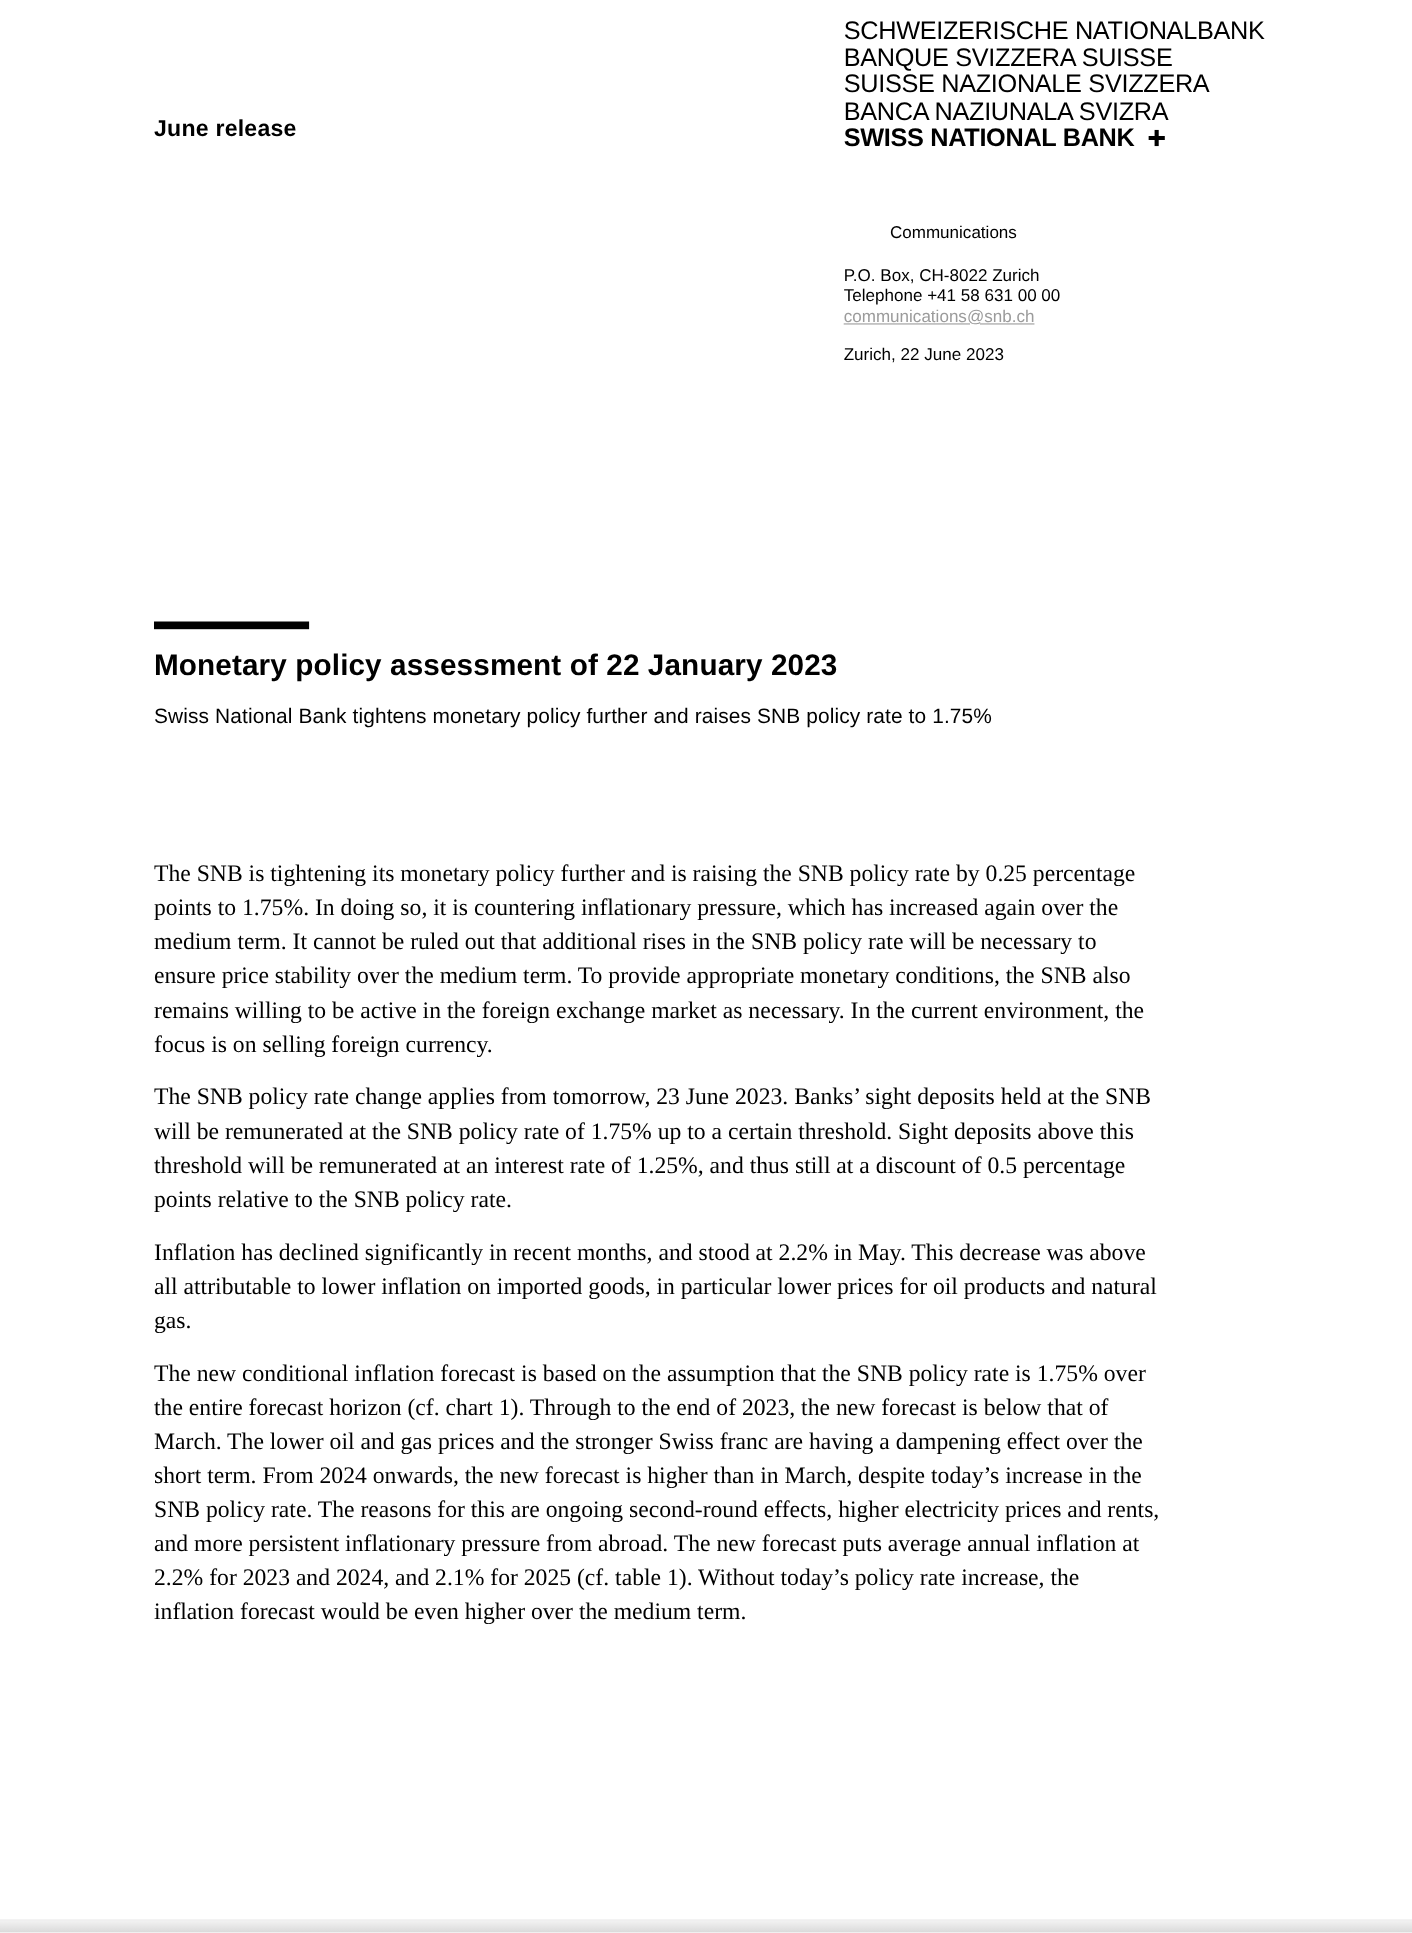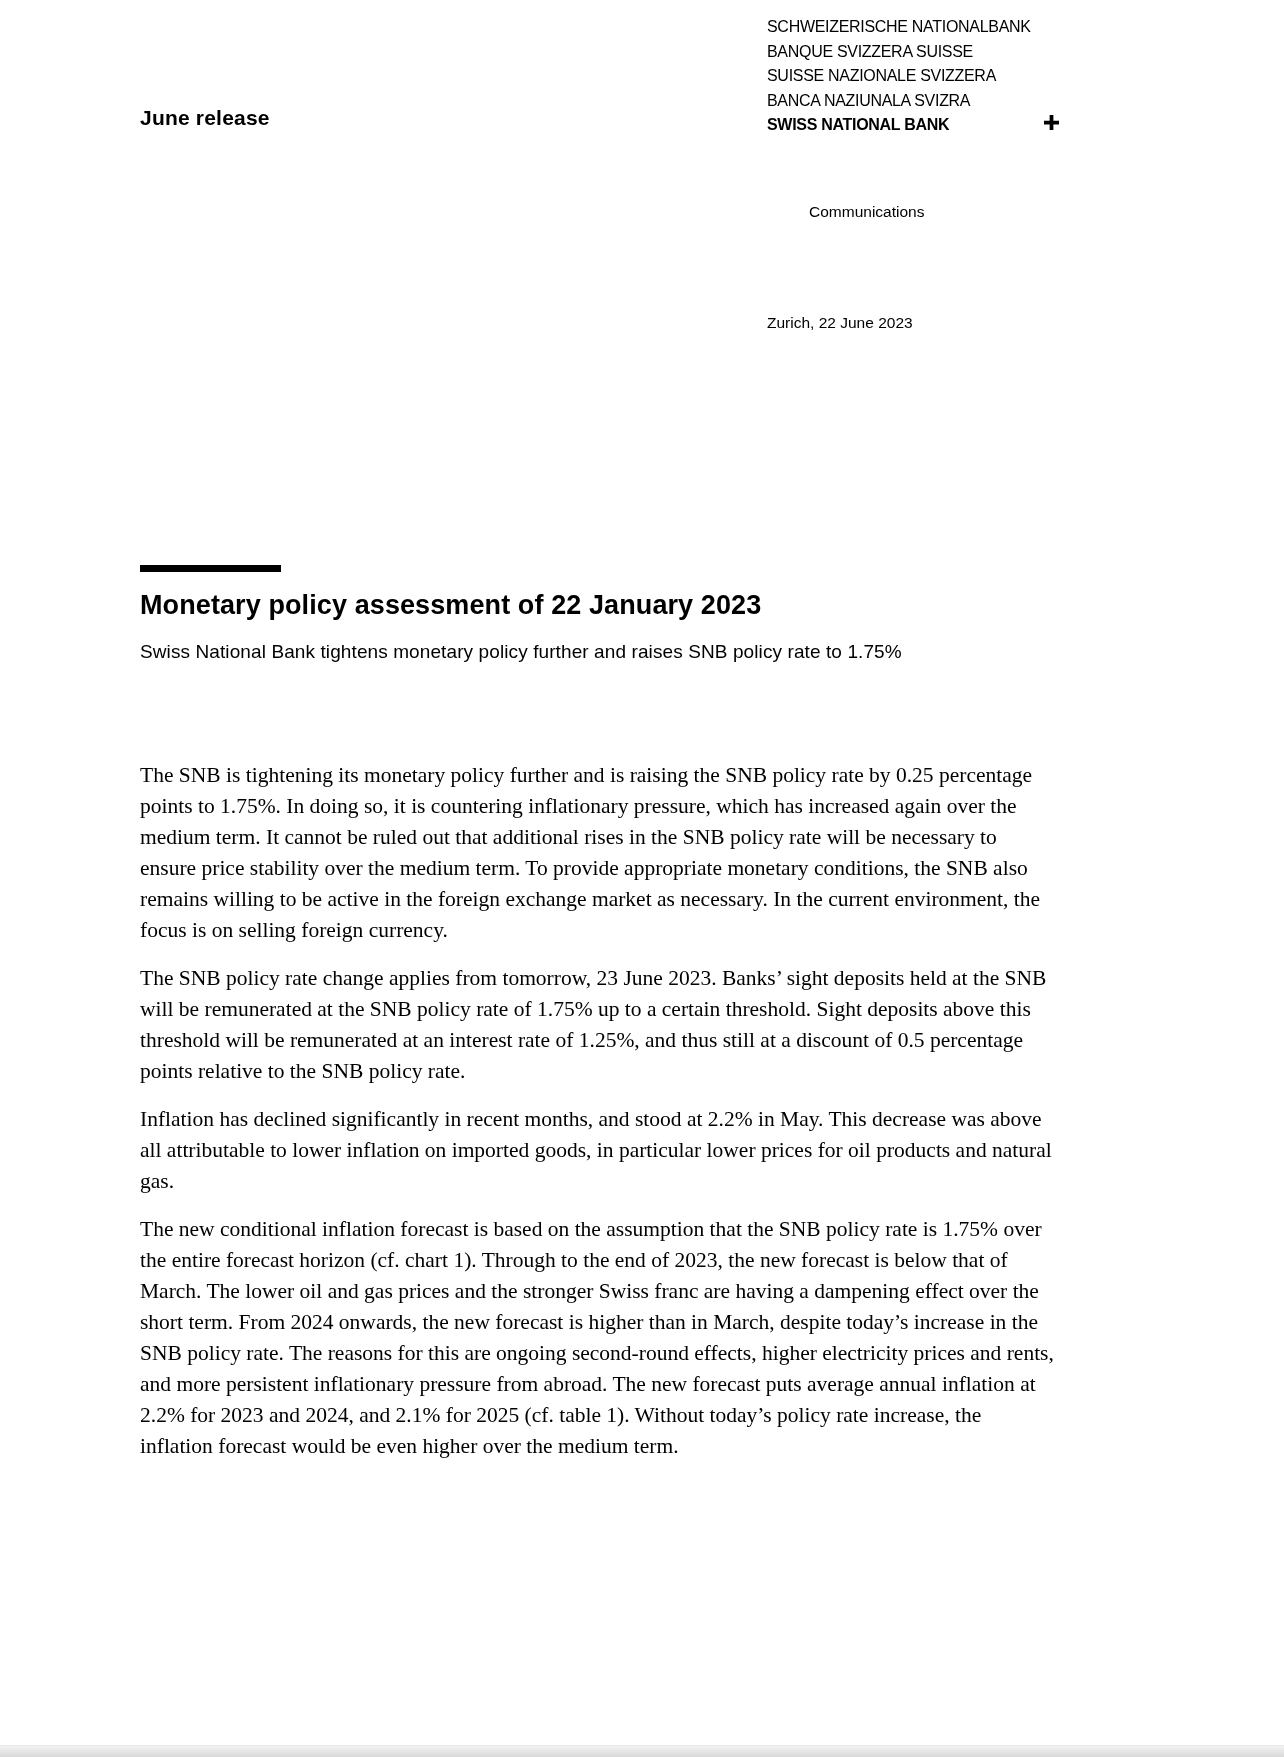--- a/index.html
+++ b/index.html
@@ -19,21 +19,21 @@
     top: 106px;
     font-size: 21px;
     font-weight: bold;
     letter-spacing: 0.2px;
   }
   .logo-block {
     position: absolute;
     left: 767px;
     top: 15px;
     width: 320px;
-    font-size: 16px;
+    font-size: 23px;
     line-height: 24.5px;
     letter-spacing: -0.3px;
     font-weight: normal;
   }
   .logo-line { white-space: nowrap; }
   .logo-last-row {
     display: flex;
     align-items: flex-start;
     justify-content: space-between;
     width: 292px;
@@ -89,21 +89,21 @@
     top: 631px;
     width: 880px;
     font-size: 19px;
     font-weight: normal;
     line-height: 41px;
     letter-spacing: 0.1px;
   }
   .article-body {
     position: absolute;
     left: 140px;
-    top: 760px;
+    top: 779px;
     width: 915px;
     font-family: "Liberation Serif", serif;
     font-size: 21.5px;
     line-height: 31px;
   }
   .article-body p { margin-bottom: 17px; }
   .page-edge {
     position: absolute;
     left: 0;
     bottom: 0;
@@ -130,20 +130,27 @@
       <span class="swiss-cross-icon">
         <svg width="15" height="15" viewBox="0 0 16 16" aria-hidden="true">
           <path d="M6 0 H10 V6 H16 V10 H10 V16 H6 V10 H0 V6 H6 Z" fill="#000000"></path>
         </svg>
       </span>
     </div>
   </div>
 
   <div class="communications">Communications</div>
 
+  <div class="address-block">
+    <div>P.O. Box, CH-8022 Zurich</div>
+    <div>Telephone +41 58 631 00 00</div>
+    <div>
+      <span class="email-link">communications@snb.ch</span>
+    </div>
+  </div>
 
   <div class="dateline">Zurich, 22 June 2023</div>
 
   <div class="title-bar"></div>
 
   <h1 class="article-title">Monetary policy assessment of 22 January 2023</h1>
 
   <div class="article-subtitle">Swiss National Bank tightens monetary policy further and raises SNB policy rate to 1.75%</div>
 
   <div class="article-body">

